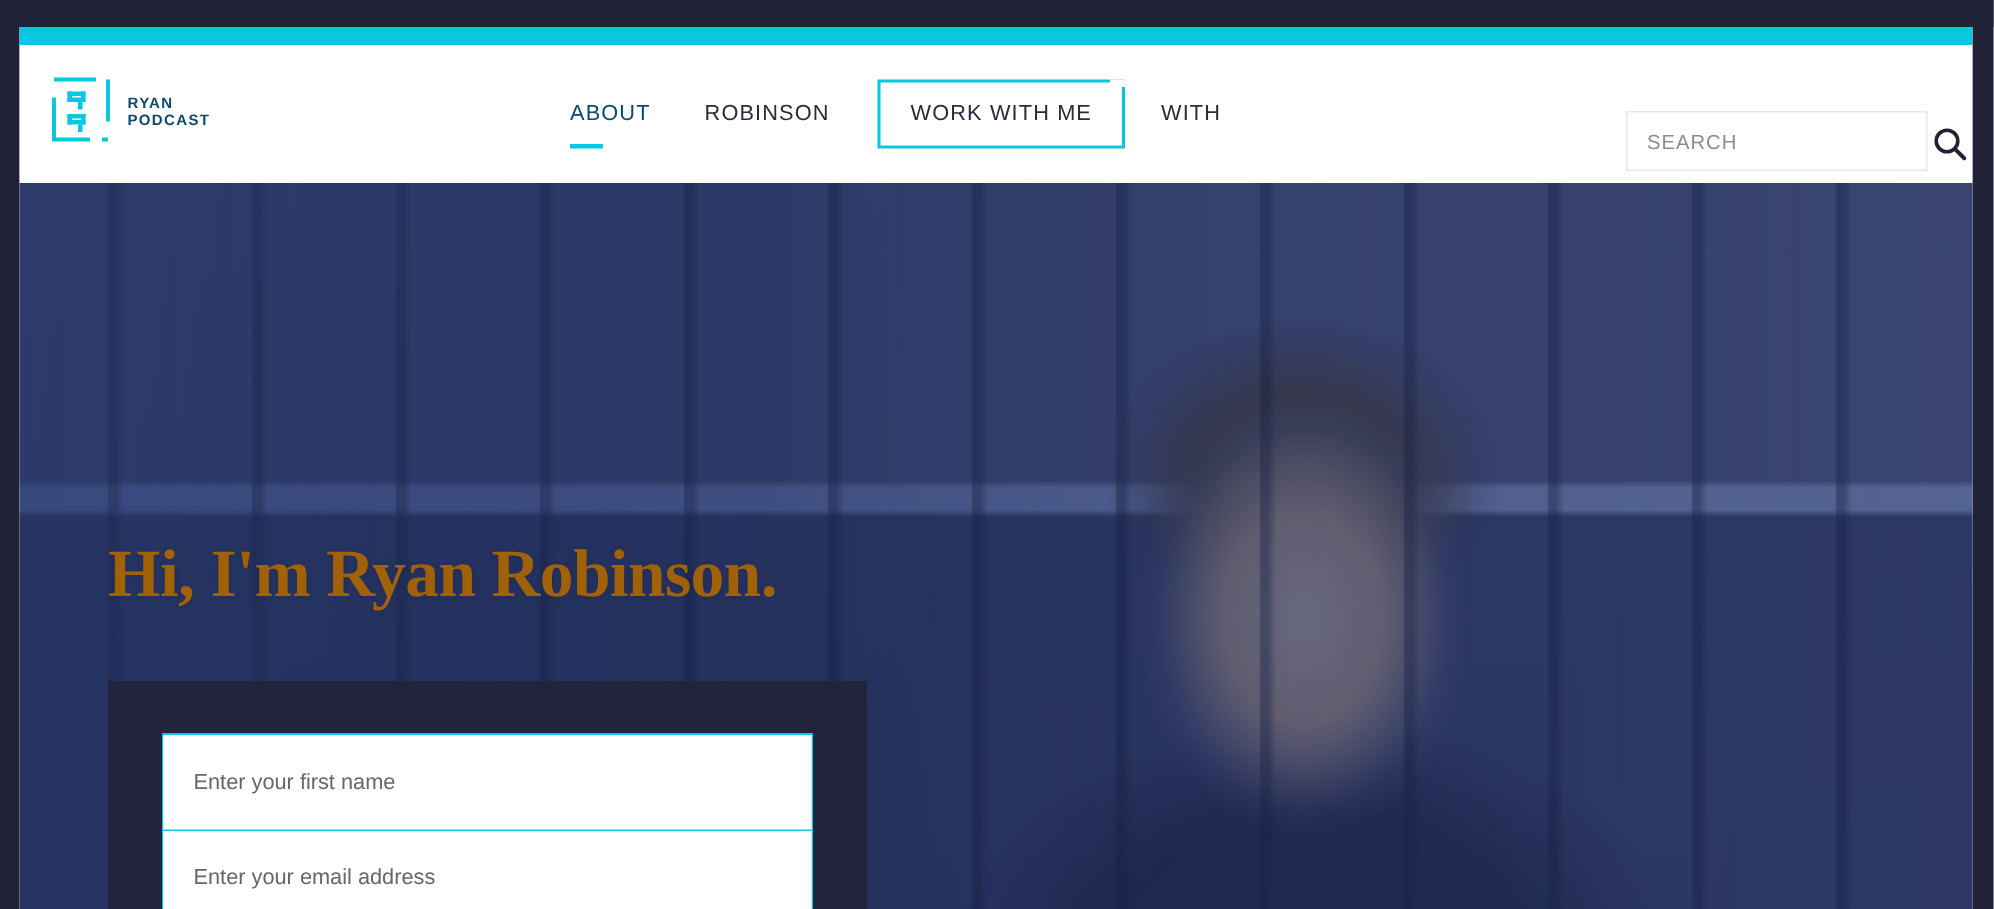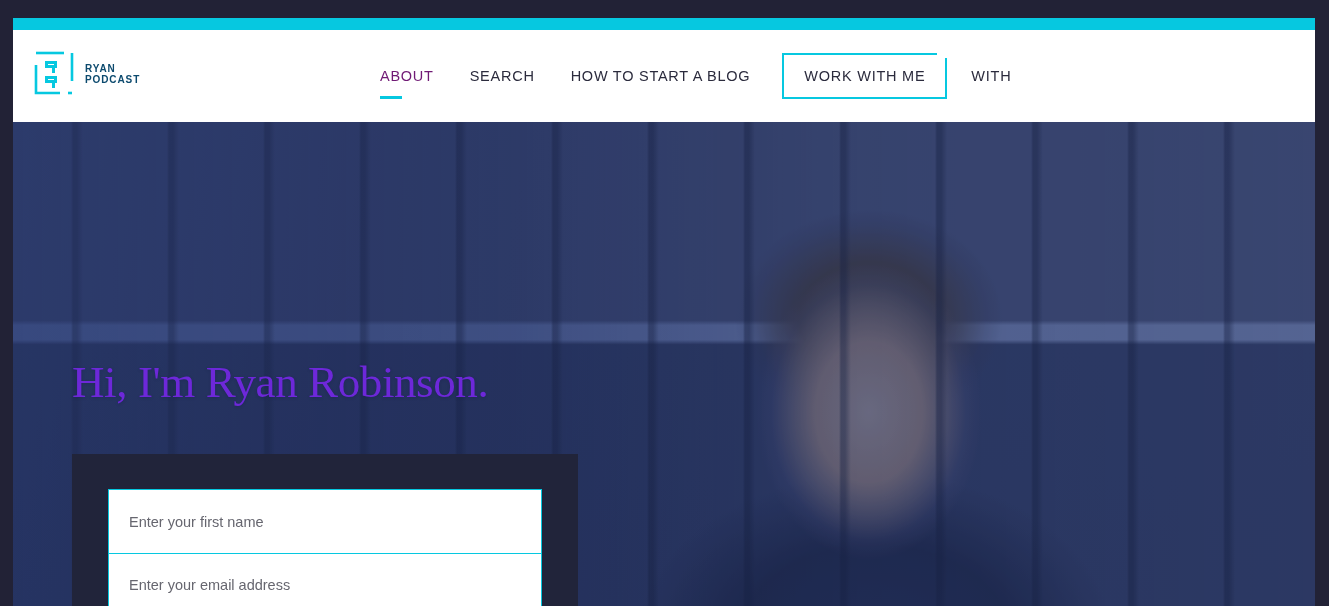--- a/index.html
+++ b/index.html
@@ -97,21 +97,21 @@
     position: relative;
     display: block;
     color: #2b2b3d;
     font-size: 14.5px;
     letter-spacing: 0.75px;
     text-decoration: none;
     white-space: nowrap;
     padding: 0 18px;
     font-family: "Liberation Sans", sans-serif;
   }
-  .nav-link.is-active { color: #701a75; }
+  .nav-link.is-active { color: #0c4a6e; }
   .nav-link.is-active::after {
     content: "";
     position: absolute;
     left: 18px;
     bottom: -15px;
     width: 22px;
     height: 3px;
     background: #06c8e0;
   }
   .nav-link.is-boxed {
@@ -229,23 +229,23 @@
     position: absolute;
     inset: 0;
     background: rgba(74,94,158,0.22);
   }
 
   
   .hero-title {
     position: absolute;
     left: 59px;
     top: 234px;
-    color: #6d28d9;
+    color: #a16207;
     font-family: "Liberation Serif", serif;
-    font-weight: normal;
+    font-weight: bold;
     font-size: 45px;
     letter-spacing: -0.4px;
     white-space: nowrap;
     text-shadow: 0 1px 3px rgba(20,30,70,0.30);
   }
 
   
   .optin-panel {
     position: absolute;
     left: 59px;
@@ -320,26 +320,34 @@
         </svg>
       </span>
       <span class="logo-words">
         <span>RYAN</span>
         <span>PODCAST</span>
       </span>
     </a>
 
     <nav class="main-nav">
       <a class="nav-link is-active" href="#">ABOUT</a>
-      <a class="nav-link" href="#">SEARCH</a>
-      <a class="nav-link" href="#">HOW TO START A BLOG</a>
+      <a class="nav-link" href="#">ROBINSON</a>
       <a class="nav-link is-boxed" href="#">WORK WITH ME</a>
       <a class="nav-link" href="#">WITH</a>
     </nav>
 
+    <div class="search-box">
+      <input class="search-input" type="text" placeholder="SEARCH" style="">
+      <button class="search-submit" type="button">
+        <svg width="26" height="26" viewBox="0 0 26 26" aria-hidden="true">
+          <circle cx="11" cy="11" r="7.2" fill="none" stroke="#222236" stroke-width="2.4"></circle>
+          <line x1="16.4" y1="16.4" x2="22.5" y2="22.5" stroke="#222236" stroke-width="2.6" stroke-linecap="round"></line>
+        </svg>
+      </button>
+    </div>
 
   </header>
 
   <section class="hero">
     <div class="hero-photo"></div>
     <div class="hero-overlay"></div>
     <div class="hero-tint"></div>
 
     <h1 class="hero-title">Hi, I'm Ryan Robinson.</h1>
 

